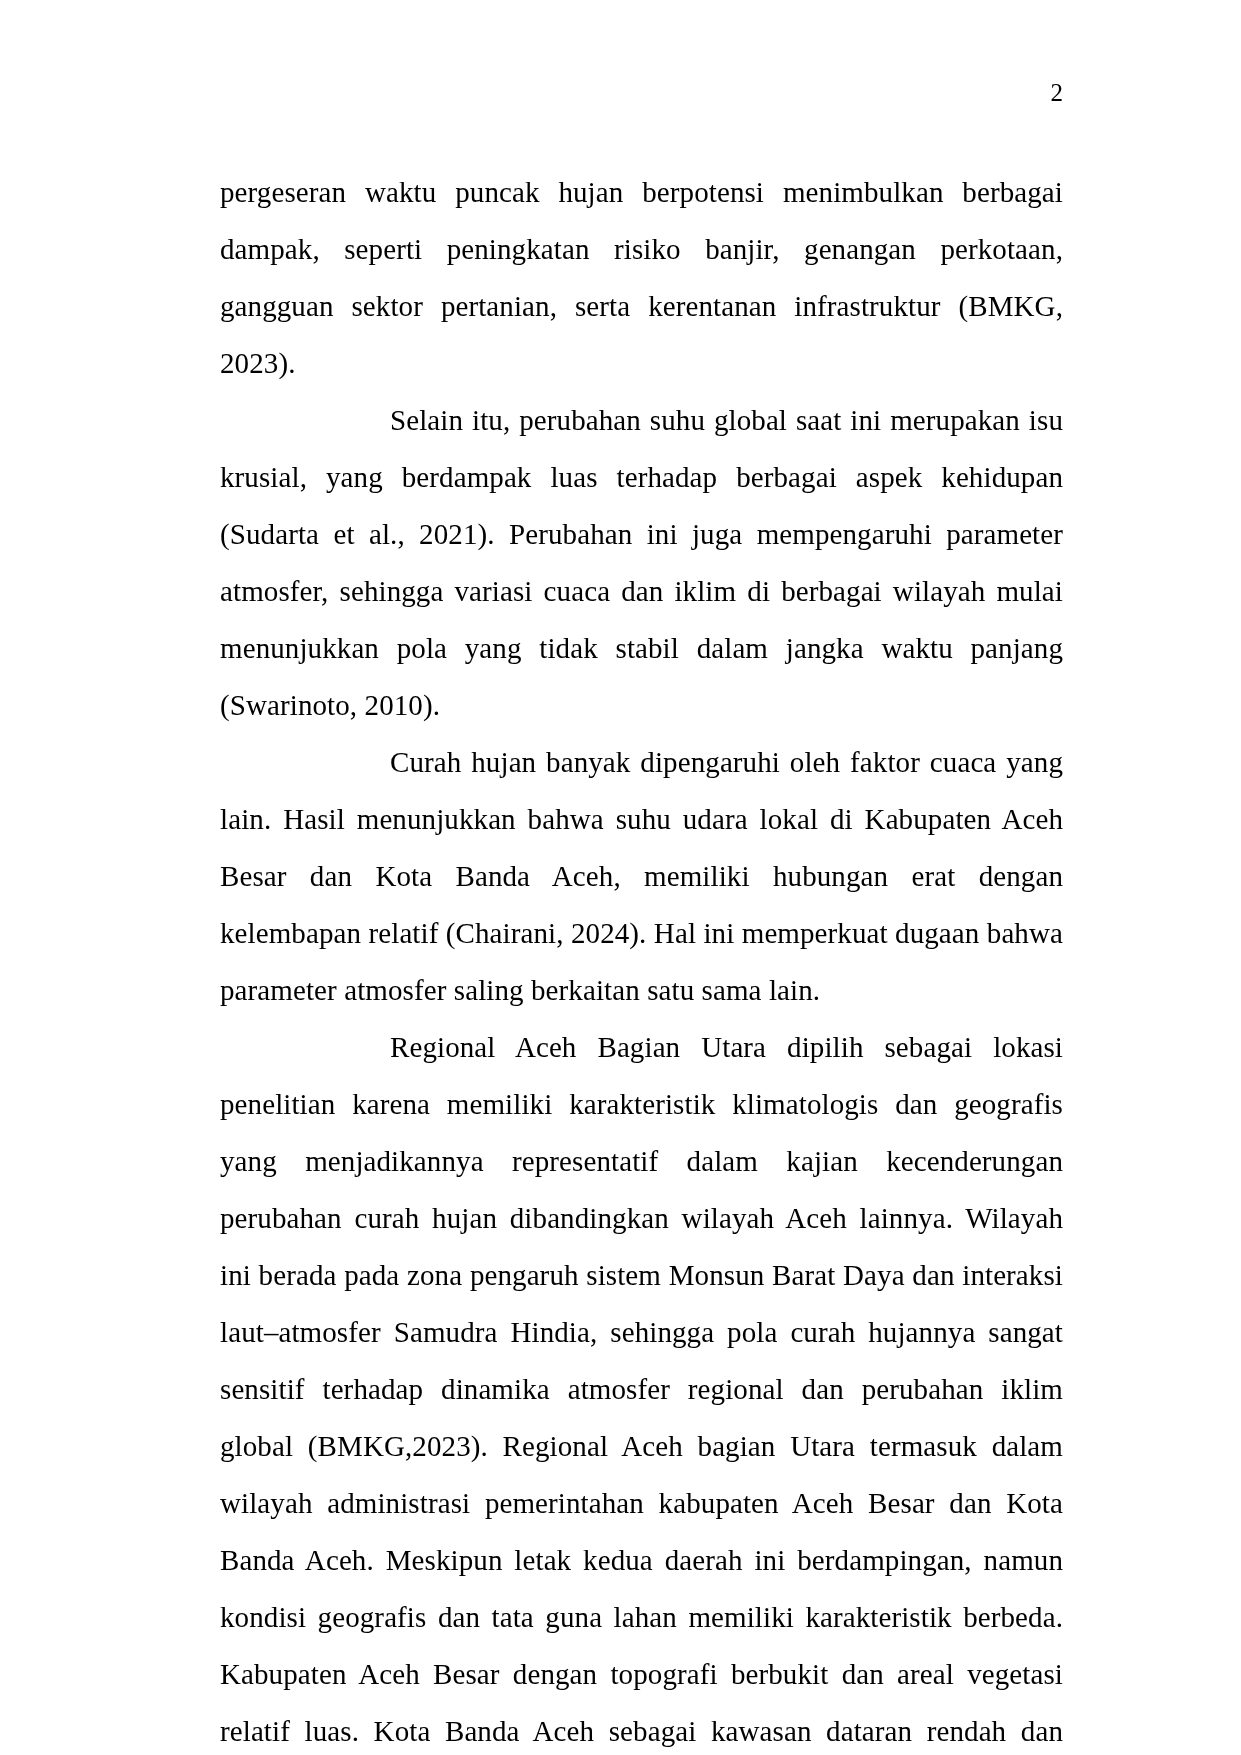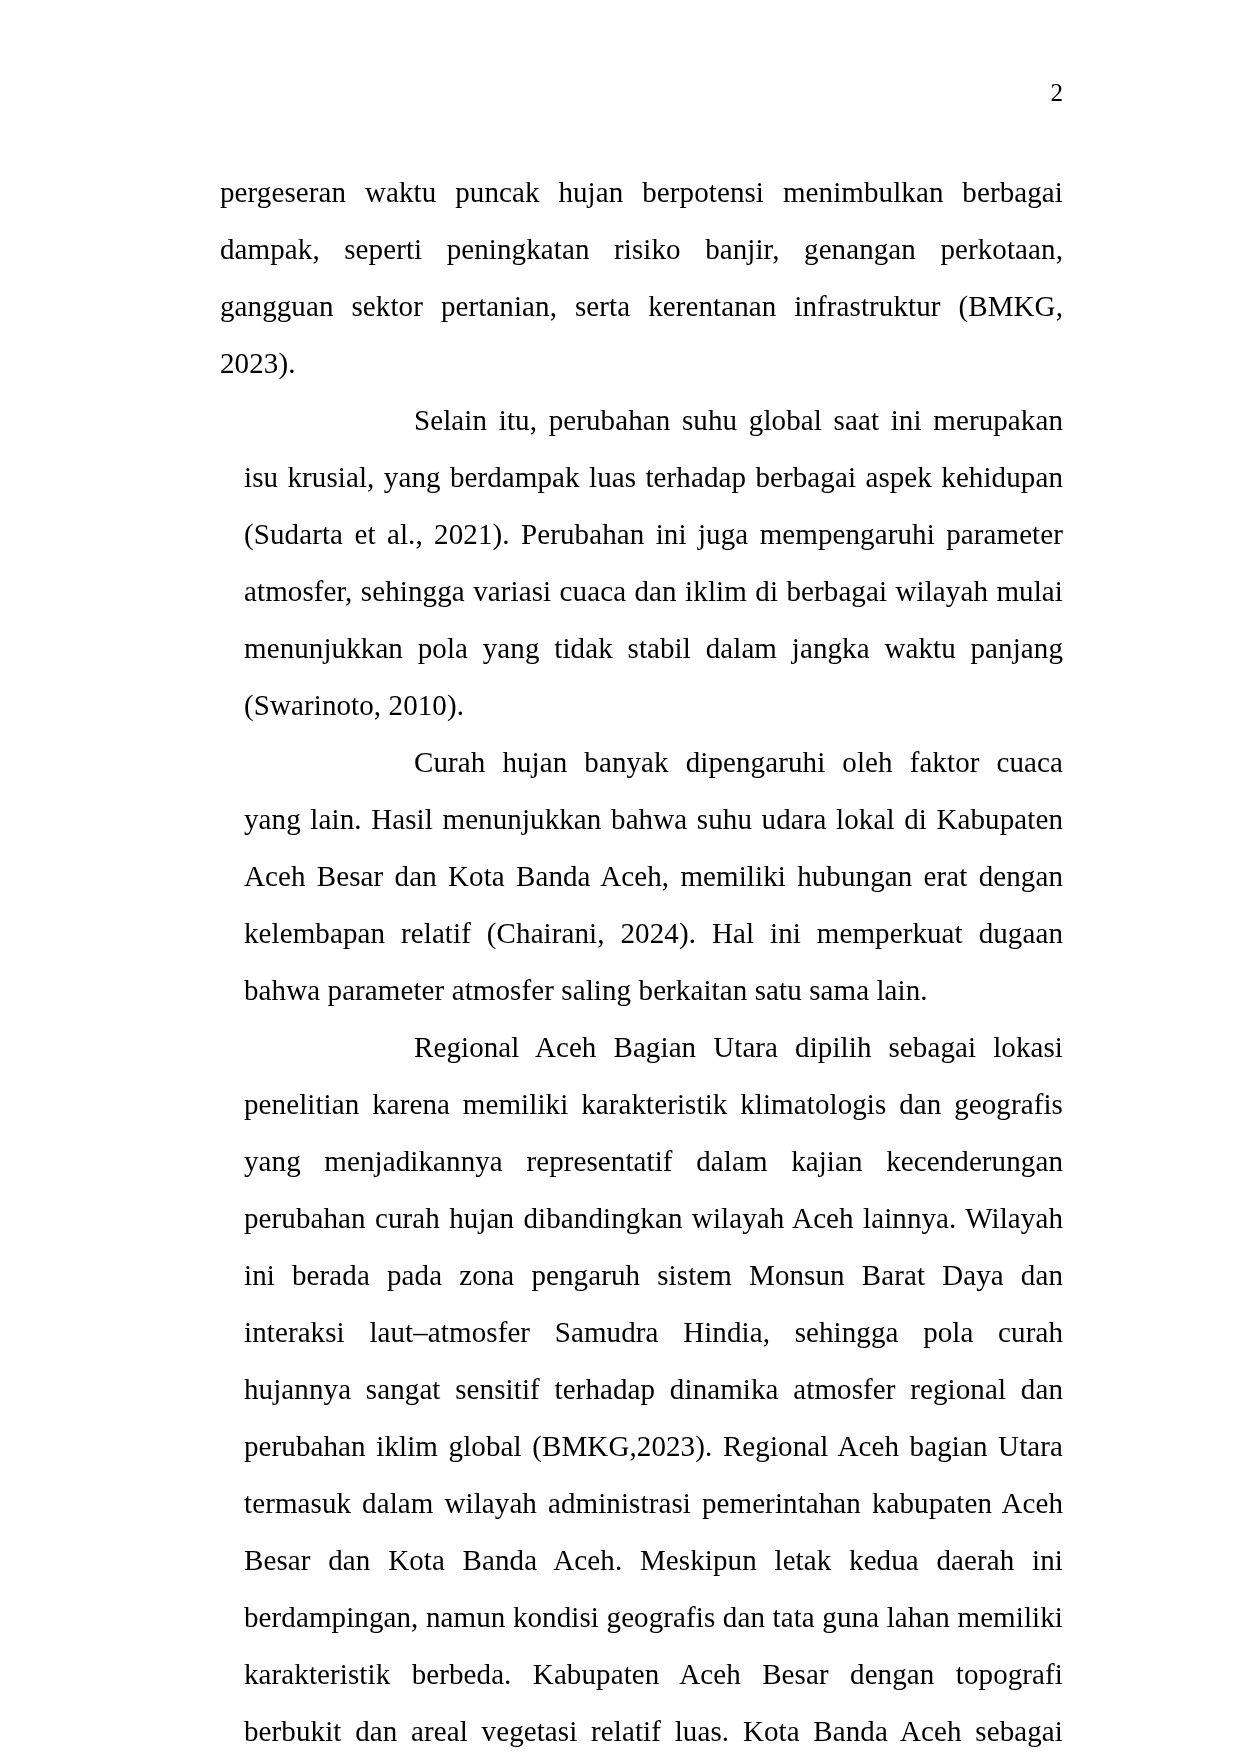--- a/index.html
+++ b/index.html
@@ -35,21 +35,20 @@
     text-align: justify;
     letter-spacing: 0.1px;
   }
   .para {
     margin: 0;
     padding: 0;
     text-indent: 0;
   }
   .para.indent {
     text-indent: 170px;
-    margin-left: 24px;
   }
 </style>
 </head>
 <body>
 
 <div class="page">
   <div class="page-number">2</div>
 
   <main class="content">
     <p class="para">pergeseran waktu puncak hujan berpotensi menimbulkan berbagai dampak, seperti peningkatan risiko banjir, genangan perkotaan, gangguan sektor pertanian, serta kerentanan infrastruktur (BMKG, 2023).</p>

